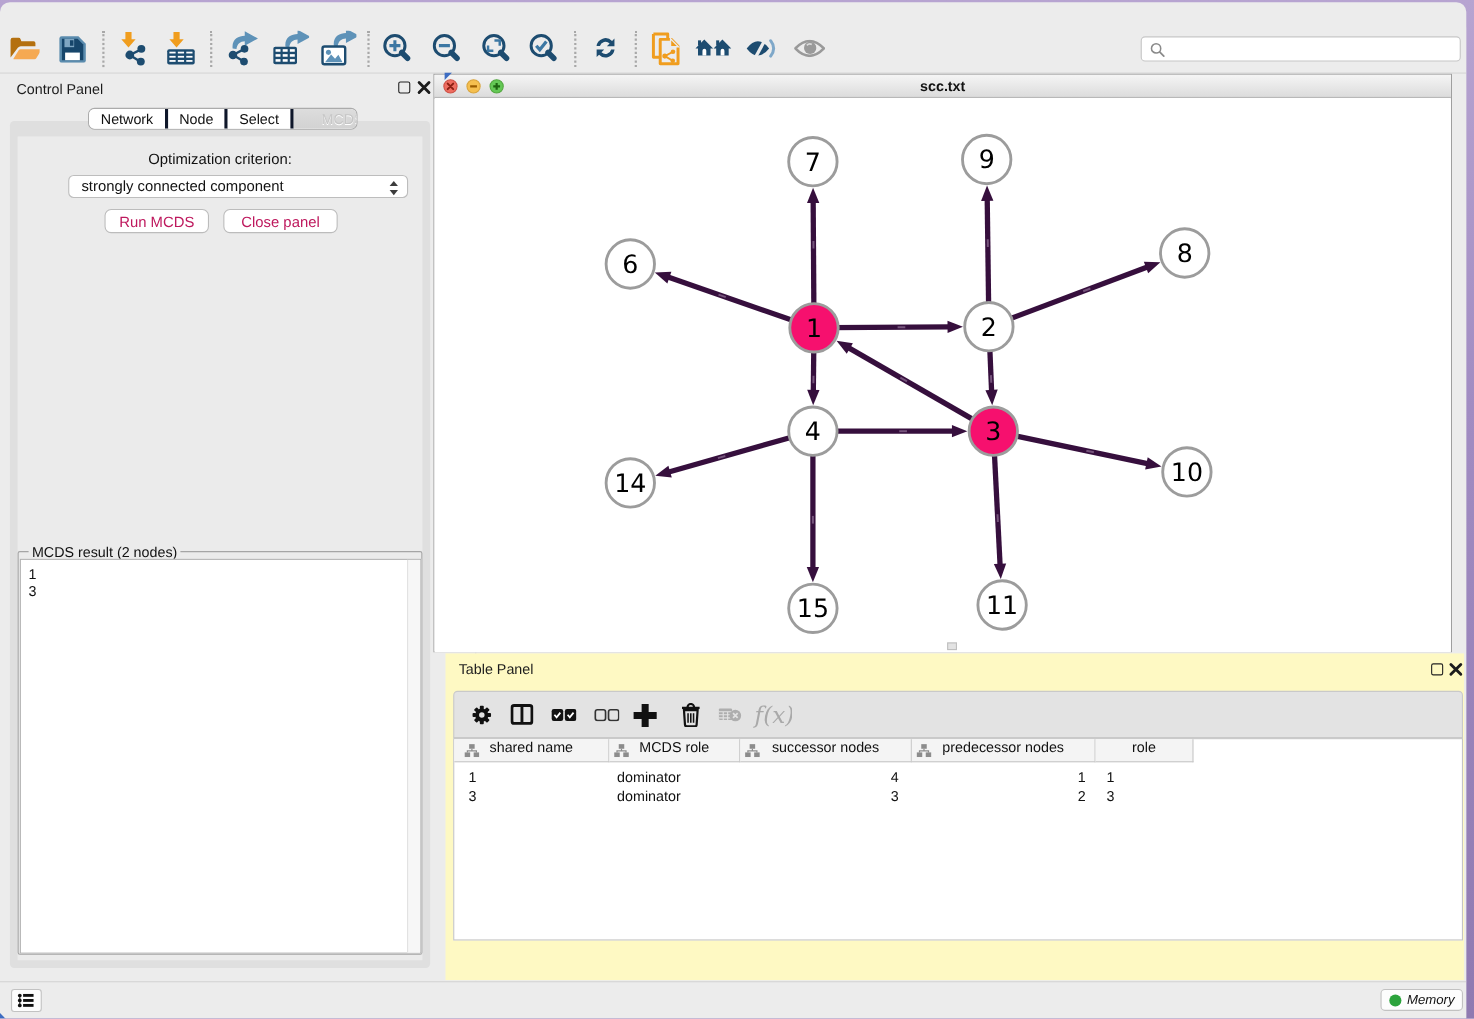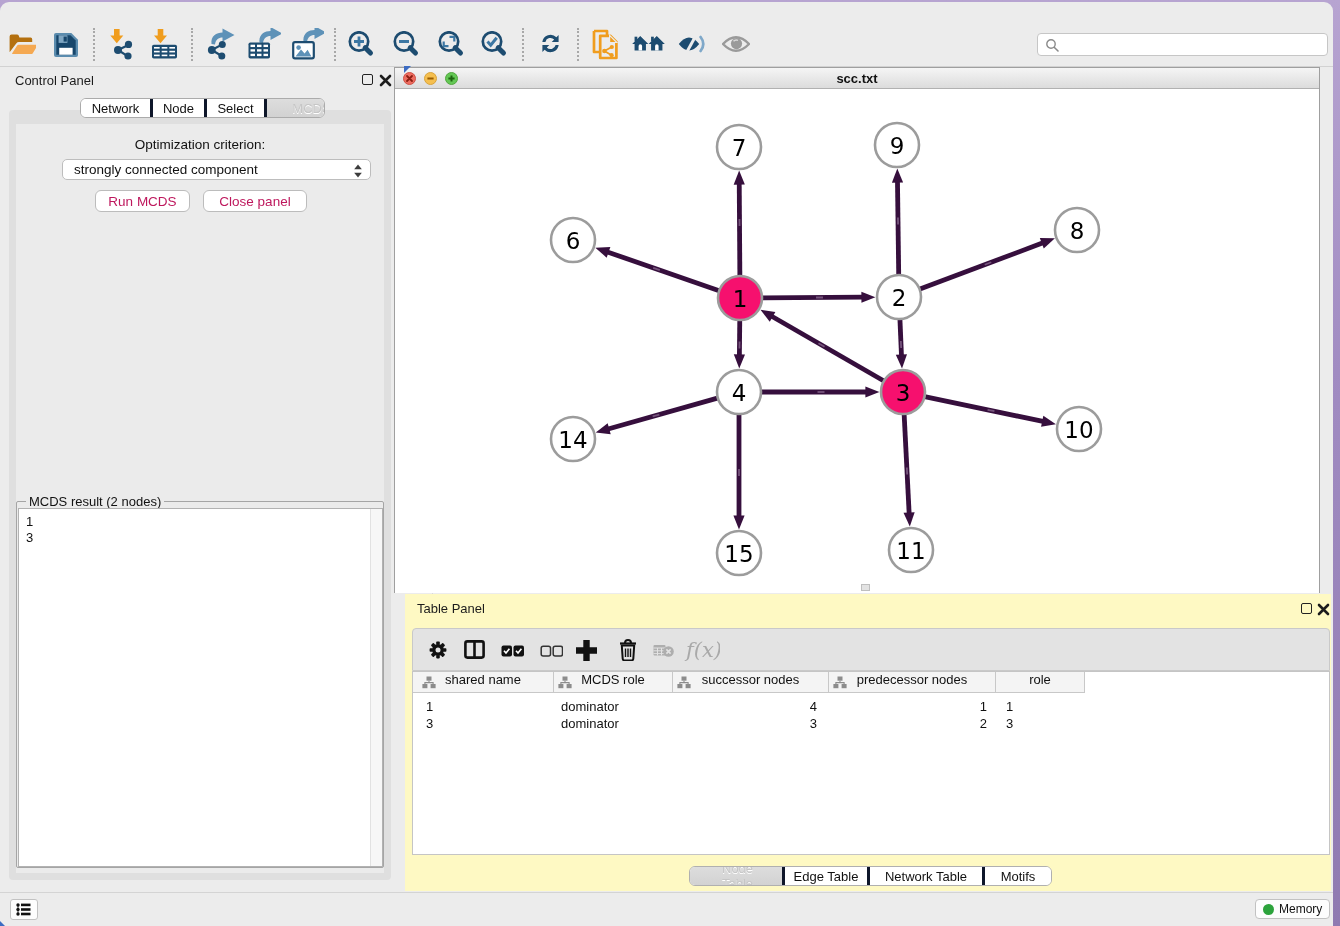--- a/index.html
+++ b/index.html
@@ -103,21 +103,21 @@
   .hcell { position:relative; height:21px; background:#f4f4f4; border-right:1px solid #c8c8c8;
     border-bottom:1px solid #c8c8c8; display:flex; align-items:flex-start; justify-content:center;
     font-size:13px; color:#111; }
   .hcell svg { position:absolute; top:4px; }
   .trow { position:absolute; left:0; height:17px; display:flex; font-size:13px; color:#111; }
   .tcell { height:17px; padding-top:1px; }
   #tp-tabs { position:absolute; top:272px; height:20px; display:flex;
     border:1px solid #b0b0b0; border-radius:6px; overflow:hidden; background:#fff; }
   
   #statusbar { position:absolute; left:0; top:890px; width:1333px; height:34px;
-    background:#ececec; border-top:1px solid #d4d4d4; }
+    background:#ececec; border-top:1px solid #d4d4d4;font-style:italic; }
   #listbtn { position:absolute; left:10px; top:6px; width:28px; height:21px; background:#fdfdfd;
     border:1px solid #c2c2c2; border-radius:3px; }
   #membtn { position:absolute; right:3px; top:6px; width:75px; height:20px; background:#fdfdfd;
     border:1px solid #c2c2c2; border-radius:4px; font-size:12px; color:#111;
     display:flex; align-items:center; }
   #membtn .dot { width:11px; height:11px; border-radius:50%; background:#2ca33c; margin:0 5px 0 7px; }
 </style>
 </head>
 <body>
 
@@ -536,26 +536,20 @@
             </div>
             <div class="trow" style="top: 43px;">
               <div class="tcell" style="width: 141px; text-align: left; padding-left: 13px; padding-right: 0px;">3</div>
               <div class="tcell" style="width: 119px; text-align: left; padding-left: 7px; padding-right: 0px;">dominator</div>
               <div class="tcell" style="width: 156px; text-align: right; padding-left: 0px; padding-right: 12px;">3</div>
               <div class="tcell" style="width: 167px; text-align: right; padding-left: 0px; padding-right: 9px;">2</div>
               <div class="tcell" style="width: 89px; text-align: left; padding-left: 10px; padding-right: 0px;">3</div>
             </div>
           </div>
       </div>
-      <div id="tp-tabs" style="left: 284px;">
-          <div class="seg-tab sel-gray" style="width: 95px;">Node Table</div>
-          <div class="seg-tab" style="width: 85px;">Edge Table</div>
-          <div class="seg-tab" style="width: 115px;">Network Table</div>
-          <div class="seg-tab" style="width: 66px;">Motifs</div>
-        </div>
     </div>
 
   </div>
 
   <div id="statusbar">
     <div id="listbtn">
       <svg width="26" height="19" viewBox="0 0 26 19">
         <g fill="#111">
           <circle cx="7" cy="5" r="1.7"></circle>
             <rect x="10" y="3.6" width="9.5" height="2.6"></rect>

